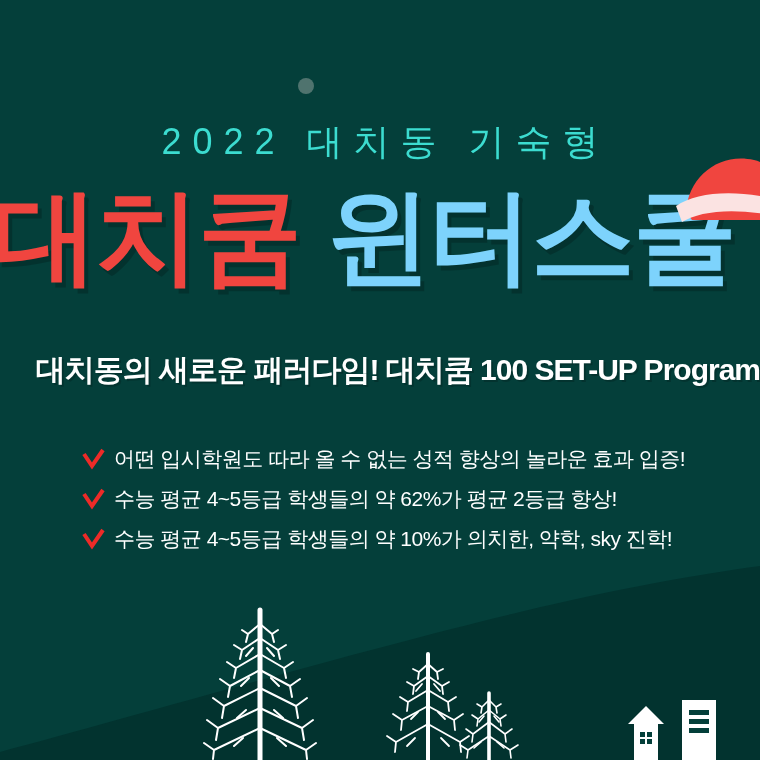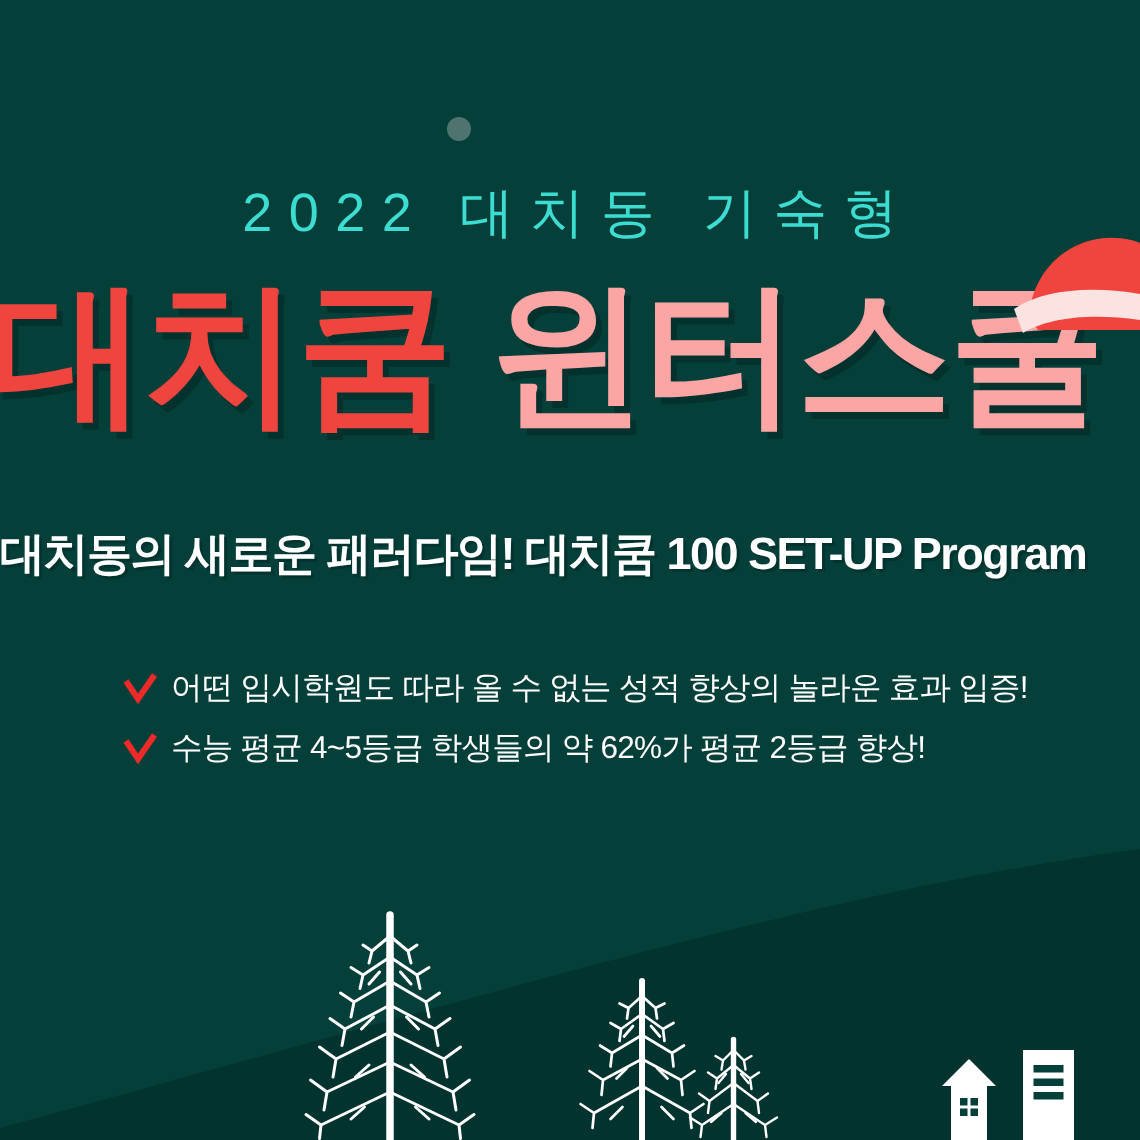--- a/index.html
+++ b/index.html
@@ -39,29 +39,29 @@
     font-size:104px;
     font-weight:700;
     line-height:120px;
     letter-spacing:-2px;
   }
   .title-red{
     color:#f0453f;
     text-shadow:4px 5px 0 rgba(0,0,0,.20);
   }
   .title-white{
-    color:#fca5a5;
+    color:#7dd3fc;
     text-shadow:4px 5px 0 rgba(0,0,0,.20);
   }
   
   .santa-hat{position:absolute;left:668px;top:150px;width:110px;height:90px;}
   
   .subtitle{
     position:absolute;left:0;top:350px;width:760px;
-    text-align:left;
+    text-align:right;
     color:#ffffff;
     font-size:30px;
     font-weight:700;
     letter-spacing:-1px;
     line-height:40px;
     white-space:nowrap;
     text-shadow:2px 2px 0 rgba(0,0,0,.18);
   }
   
   .bullets{
@@ -189,15 +189,21 @@
         <path d="M4 8 L12 20 L23 4" stroke="#ee2b28" stroke-width="4" fill="none" stroke-linecap="butt" stroke-linejoin="miter"></path>
       </svg>
       <span class="bullet-text">어떤 입시학원도 따라 올 수 없는 성적 향상의 놀라운 효과 입증!</span>
     </div>
     <div class="bullet">
       <svg class="check" viewBox="0 0 26 26">
         <path d="M4 8 L12 20 L23 4" stroke="#ee2b28" stroke-width="4" fill="none" stroke-linecap="butt" stroke-linejoin="miter"></path>
       </svg>
       <span class="bullet-text">수능 평균 4~5등급 학생들의 약 62%가 평균 2등급 향상!</span>
     </div>
+    <div class="bullet">
+      <svg class="check" viewBox="0 0 26 26">
+        <path d="M4 8 L12 20 L23 4" stroke="#ee2b28" stroke-width="4" fill="none" stroke-linecap="butt" stroke-linejoin="miter"></path>
+      </svg>
+      <span class="bullet-text">수능 평균 4~5등급 학생들의 약 10%가 의치한, 약학, sky 진학!</span>
+    </div>
   </div>
 
 </div>
 
 </body></html>

